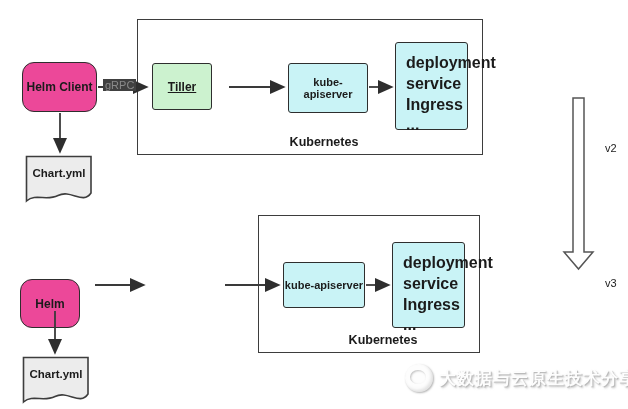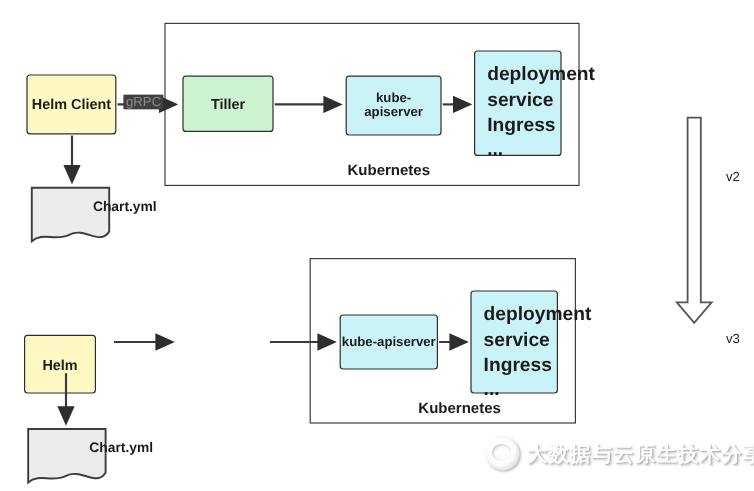--- a/index.html
+++ b/index.html
@@ -5,38 +5,38 @@
   html,body{margin:0;padding:0;background:#fff;}
   #canvas{
     position:relative;width:628px;height:409px;background:#ffffff;overflow:hidden;
     font-family:"Liberation Sans","DejaVu Sans",sans-serif;color:#1b1b1b;
   }
   .node{
     position:absolute;display:flex;align-items:center;justify-content:center;
     border:1.6px solid #2e2e2e;border-radius:3px;font-weight:bold;font-size:12px;
     box-sizing:border-box;text-align:center;
   }
-  .blue{background:#fef9c3;}
+  .blue{background:#ec4899;border-radius:12px;}
   .green{background:#ccf2cf;}
   .cyan{background:#c9f3f6;justify-content:center;}
   .container-box{
     position:absolute;border:1.6px solid #3d3d3d;background:transparent;box-sizing:border-box;
   }
   .container-label{
     position:absolute;text-align:center;font-weight:bold;font-size:12.5px;color:#1b1b1b;padding-left:14px;
   }
   .multi{
     justify-content:flex-start;align-items:flex-start;padding:10px 6px 6px 10px;
     font-size:16px;line-height:1.3;text-align:left;
   }
   .doc-wrap{position:absolute;}
   .doc-wrap svg{display:block;}
   .doc-label{
     position:absolute;left:0;top:12px;width:100%;text-align:center;
-    font-weight:bold;font-size:11.5px;color:#1b1b1b;padding-left:45px;
+    font-weight:bold;font-size:11.5px;color:#1b1b1b;
   }
   .grpc{
     position:absolute;left:103px;top:79px;font-size:11px;color:#8a8a8a;
     background:#404040;padding:0 2px;font-weight:normal;
   }
   .vlabel{position:absolute;font-weight:normal;font-size:11px;color:#1b1b1b;margin-top:40px;}
   #arrow-layer{position:absolute;left:0;top:0;width:628px;height:409px;pointer-events:none;}
   .watermark{
     position:absolute;left:405px;top:364px;display:flex;align-items:center;gap:6px;
   }
@@ -60,21 +60,21 @@
 
 <div id="canvas">
 
   <div class="container-box" style="left:137px;top:19px;width:346px;height:136px;"></div>
   <div class="container-label" style="left:137px;top:135px;width:346px;">Kubernetes</div>
 
   <div class="node blue" style="left:22px;top:62px;width:75px;height:50px;">
     <span>Helm Client</span>
   </div>
 
-  <div class="node green" style="left:152px;top:63px;width:76px;height:47px;">
+  <div class="node green" style="left:152px;top:63px;width:60px;height:47px;text-decoration:underline;">
     <span>Tiller</span>
   </div>
 
   <div class="node cyan" style="left:288px;top:63px;width:80px;height:50px;font-size:11px;">
     <span>kube-apiserver</span>
   </div>
 
   <div class="node cyan multi" style="left:395px;top:42px;width:73px;height:88px;">
     <div>
       <div>deployment</div>

